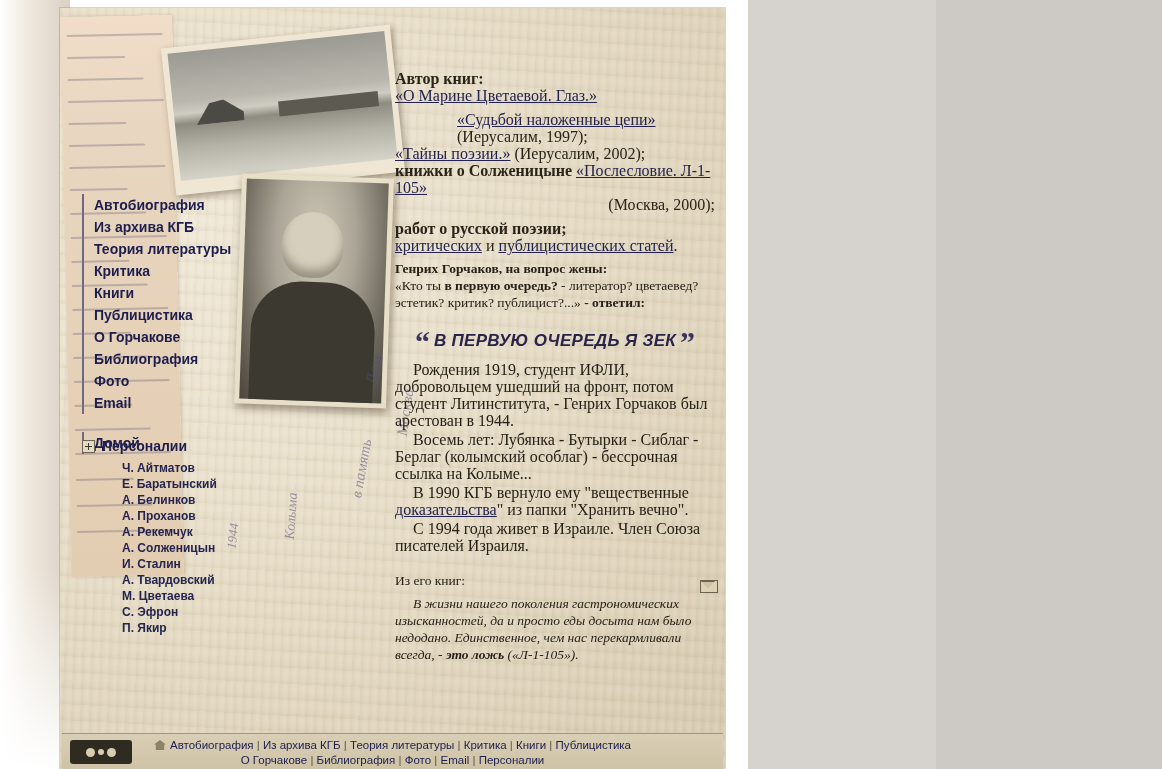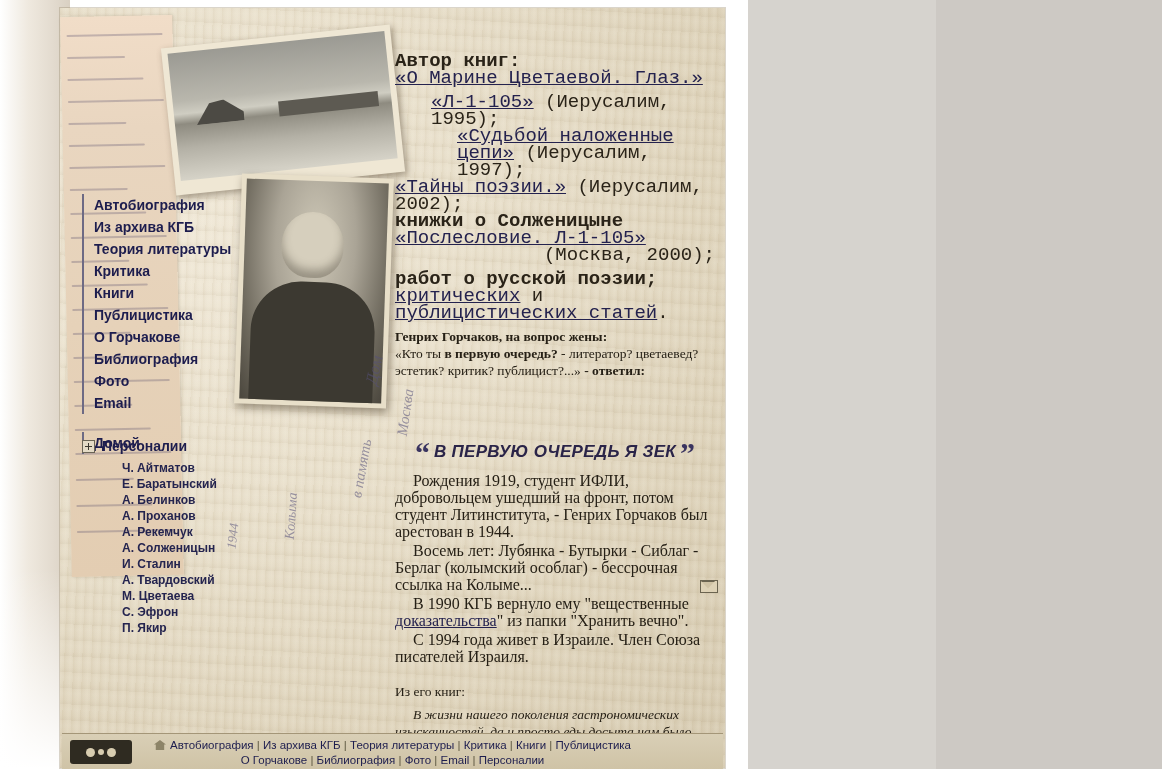--- a/index.html
+++ b/index.html
@@ -242,23 +242,23 @@
     font-weight: bold;
     font-style: italic;
     font-size: 39px;
     line-height: 38px;
     color: #262045;
     text-align: right;
     letter-spacing: .5px;
     text-shadow: 1px 1px 0 rgba(255,250,235,.45);
   }
   #credits {
-    margin-top: 15px;
-    font-family: Liberation Mono, monospace;
-    font-size: 19px;
+    margin-top: 32px;
+    font-family: Liberation Serif, serif;
+    font-size: 16px;
     line-height: 17px;
     color: #2a2318;
   }
   #credits b { font-weight: bold; }
   #credits a {
     color: #24224e;
     text-decoration: underline;
     cursor: pointer;
   }
   #credits .r { text-align: right; }
@@ -281,21 +281,20 @@
     position: relative;
   }
   #quote .text {
     display: inline-block;
     font-family: "Liberation Sans", sans-serif;
     font-weight: bold;
     font-style: italic;
     font-size: 17px;
     color: #2a2448;
     letter-spacing: .3px;
-    margin-top: 43px;
   }
   #quote .mark {
     font-family: "Liberation Serif", serif;
     font-size: 30px;
     font-weight: bold;
     color: #3a3460;
     vertical-align: -6px;
     line-height: 0;
   }
 
@@ -481,24 +480,20 @@
 
 
       <div id="credits">
         <div class="row">
           <b>Автор книг:</b>
         </div>
         <div class="row">
           <a>«О Марине Цветаевой. Глаз.»</a>
         </div>
         <div class="gap"></div>
-        <div class="row i1">
-          <a>«Л-1-105»</a>
-          <span>(Иерусалим, 1995);</span>
-        </div>
         <div class="row i2">
           <a>«Судьбой наложенные цепи»</a>
           <span>(Иерусалим, 1997);</span>
         </div>
         <div class="row">
           <a>«Тайны поэзии.»</a>
           <span>(Иерусалим, 2002);</span>
         </div>
         <div class="row">
           <b>книжки о Солженицыне</b>

